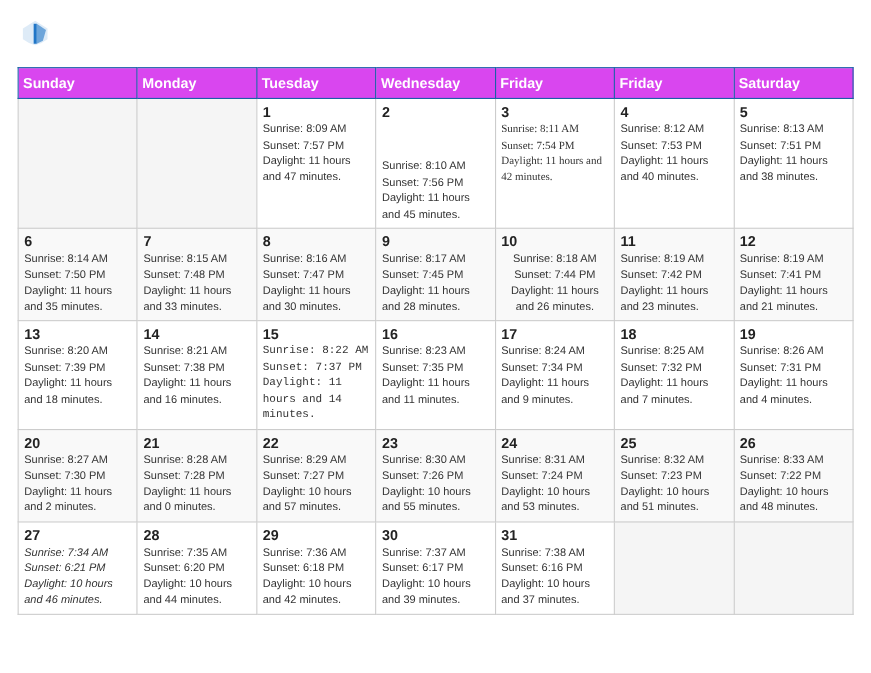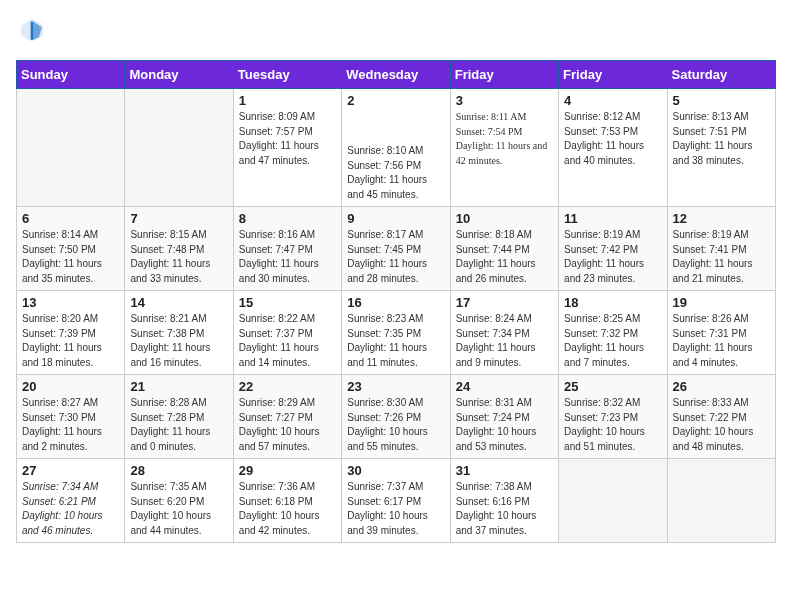--- a/index.html
+++ b/index.html
@@ -41,21 +41,21 @@
     .subtitle {
       font-size: 14px;
       color: #444;
     }
     .calendar {
       width: 100%;
       border-collapse: collapse;
       border: 1px solid #ccc;
     }
     .calendar th {
-      background-color: #6d28d9;
+      background-color: #d946ef;
       color: #fff;
       font-size: 13px;
       font-weight: bold;
       padding: 6px 4px;
       text-align: left;
       border: 1px solid #1a60a8;
     }
     .calendar td {
       vertical-align: top;
       border: 1px solid #ccc;
@@ -176,21 +176,21 @@
 Daylight: 11 hours and 30 minutes.</div>
           </td>
           <td>
             <span class="day-number">9</span>
             <div class="day-info" style="white-space: pre-line;">Sunrise: 8:17 AM
 Sunset: 7:45 PM
 Daylight: 11 hours and 28 minutes.</div>
           </td>
           <td>
             <span class="day-number">10</span>
-            <div class="day-info" style="white-space: pre-line;">Sunrise: 8:18 AM
+            <div class="day-info" style="white-space: pre-line; text-align: center;">Sunrise: 8:18 AM
 Sunset: 7:44 PM
 Daylight: 11 hours and 26 minutes.</div>
           </td>
           <td>
             <span class="day-number">11</span>
             <div class="day-info" style="white-space: pre-line;">Sunrise: 8:19 AM
 Sunset: 7:42 PM
 Daylight: 11 hours and 23 minutes.</div>
           </td>
           <td>
@@ -208,21 +208,21 @@
 Daylight: 11 hours and 18 minutes.</div>
           </td>
           <td>
             <span class="day-number">14</span>
             <div class="day-info" style="white-space: pre-line;">Sunrise: 8:21 AM
 Sunset: 7:38 PM
 Daylight: 11 hours and 16 minutes.</div>
           </td>
           <td>
             <span class="day-number">15</span>
-            <div class="day-info" style="white-space: pre-line;">Sunrise: 8:22 AM
+            <div class="day-info" style="white-space: pre-line; font-family: Liberation Mono, monospace;">Sunrise: 8:22 AM
 Sunset: 7:37 PM
 Daylight: 11 hours and 14 minutes.</div>
           </td>
           <td>
             <span class="day-number">16</span>
             <div class="day-info" style="white-space: pre-line;">Sunrise: 8:23 AM
 Sunset: 7:35 PM
 Daylight: 11 hours and 11 minutes.</div>
           </td>
           <td>

